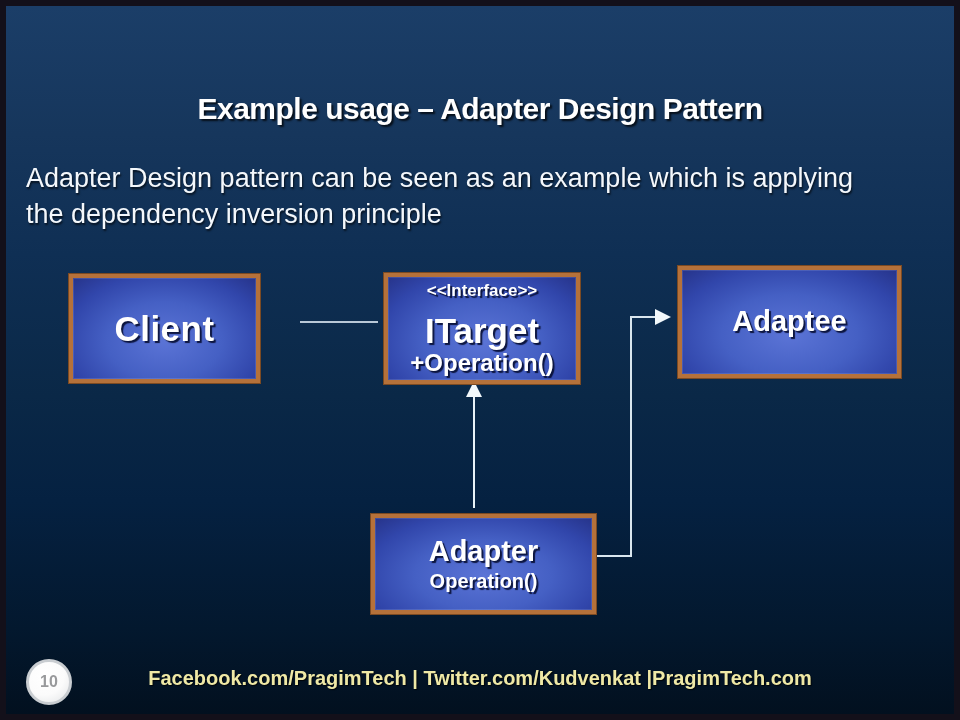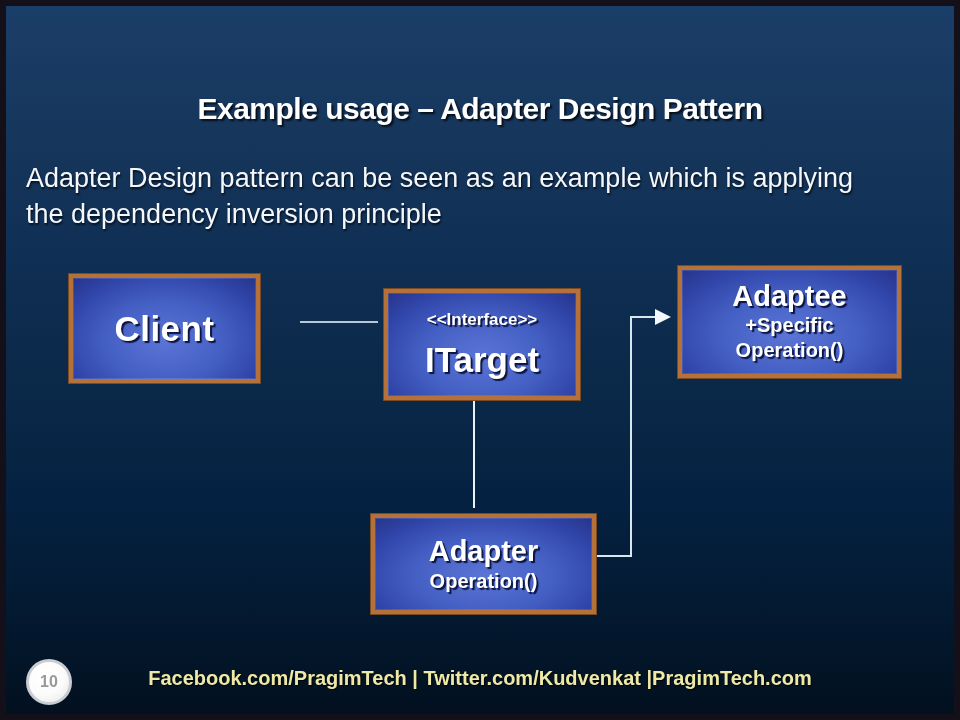--- a/index.html
+++ b/index.html
@@ -48,21 +48,21 @@
     border: 4px solid #b5713a;
     box-shadow: 0 0 0 1px #7c4a22, inset 0 0 0 1px rgba(255,255,255,0.12);
     background: radial-gradient(ellipse 90% 110% at 50% 62%,
       #5b74d6 0%, #4560c4 35%, #3146ab 60%, #232e80 85%, #1b2566 100%);
     color: #ffffff; font-weight: bold; text-align: center;
     display: flex; flex-direction: column;
     align-items: center; justify-content: center;
     text-shadow: 2px 2px 1px rgba(6,12,48,0.9);
   }
   .node-client  { left: 63px;  top: 268px; width: 191px; height: 109px; }
-  .node-itarget { left: 378px; top: 283px; width: 196px; height: 111px; align-items: center; }
+  .node-itarget { left: 378px; top: 267px; width: 196px; height: 111px; align-items: center; }
   .node-adaptee { left: 672px; top: 260px; width: 223px; height: 112px; }
   .node-adapter { left: 365px; top: 508px; width: 225px; height: 100px; }
 
   .client-label   { font-size: 35px; letter-spacing: 0.5px; }
   .stereotype     { font-size: 17px; line-height: 1.15; }
   .itarget-name   { font-size: 35px; line-height: 1.05; margin-top: 13px; }
   .itarget-member { font-size: 24px; line-height: 1.1; }
   .adaptee-name   { font-size: 29px; line-height: 1.1; }
   .adaptee-member { font-size: 20px; line-height: 1.25; max-width: 150px; }
   .adapter-name   { font-size: 29px; line-height: 1.15; }
@@ -116,25 +116,25 @@
       <polygon points="665,311 649,303 649,319" fill="#f2f8fb"></polygon>
     </svg>
 
     <div class="node node-client">
       <div class="client-label">Client</div>
     </div>
 
     <div class="node node-itarget">
       <div class="stereotype">&lt;&lt;Interface&gt;&gt;</div>
       <div class="itarget-name">ITarget</div>
+      <div class="itarget-member">+Operation()</div>
     </div>
 
     <div class="node node-adaptee">
       <div class="adaptee-name">Adaptee</div>
-      <div class="adaptee-member">+Specific Operation()</div>
     </div>
 
     <div class="node node-adapter">
       <div class="adapter-name">Adapter</div>
       <div class="adapter-member">Operation()</div>
     </div>
 
   </div>
 
   <div class="footer-text">Facebook.com/PragimTech  | Twitter.com/Kudvenkat  |PragimTech.com</div>

